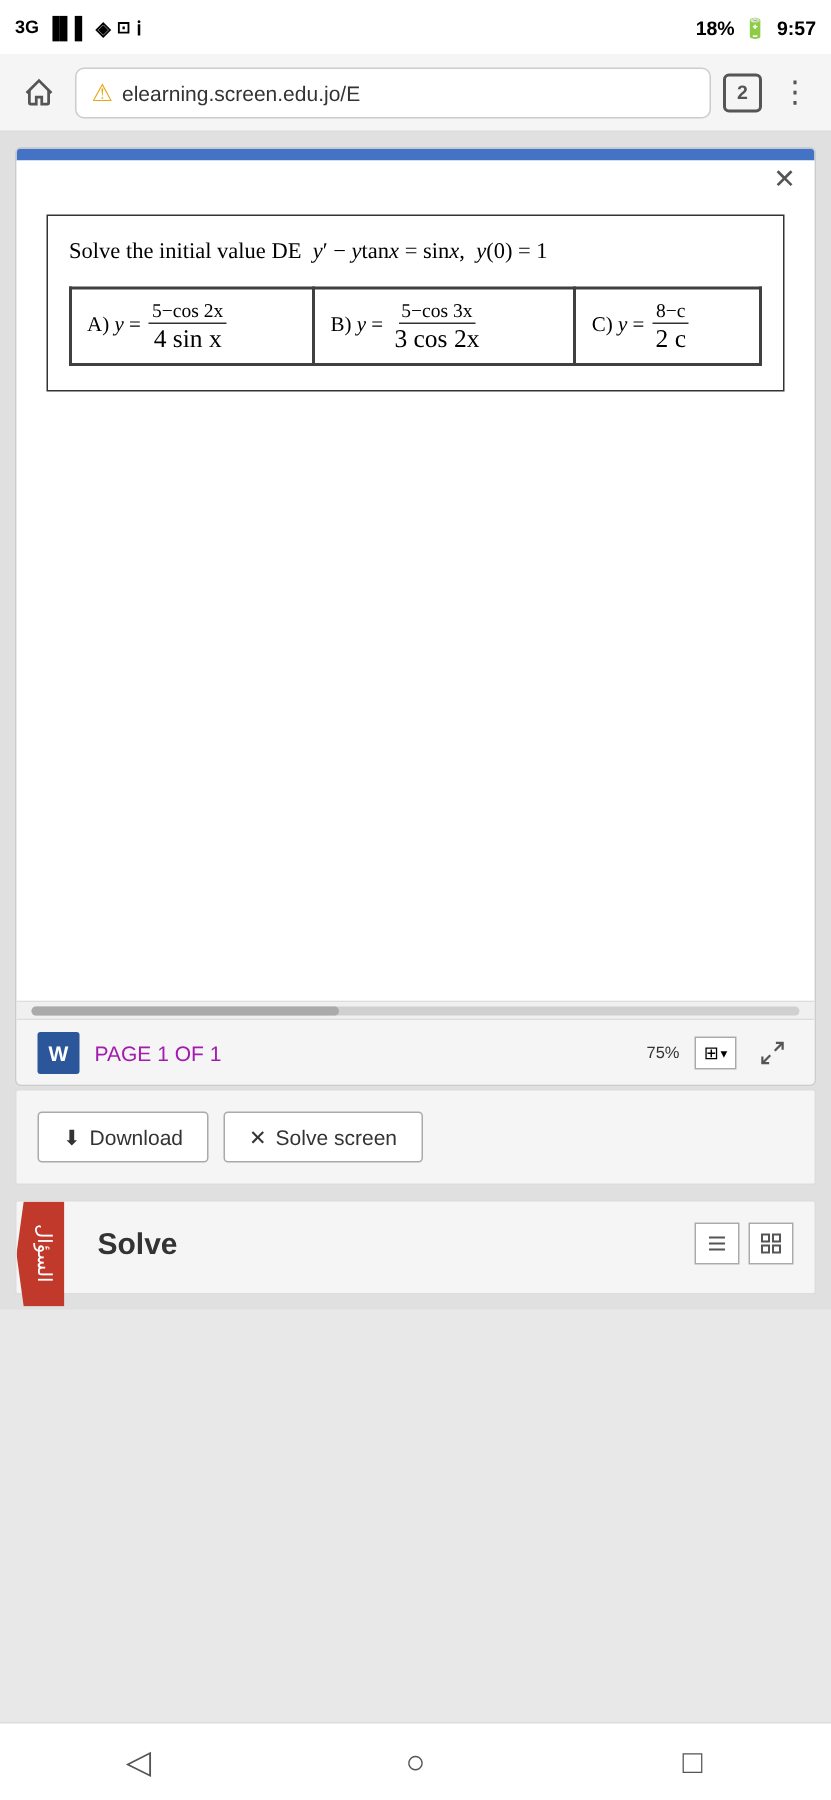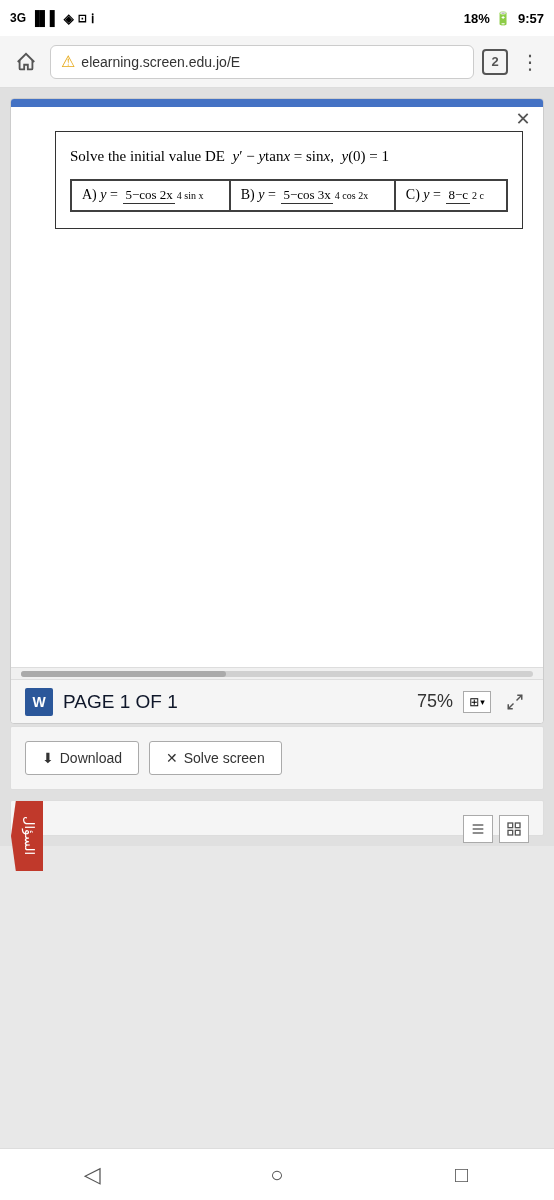--- a/index.html
+++ b/index.html
@@ -123,25 +123,24 @@
       align-items: center;
       justify-content: center;
       font-size: 18px;
       color: #555;
       cursor: pointer;
       z-index: 10;
     }
 
     
     .doc-content {
-      padding: 24px 20px 10px 20px;
+      padding: 36px 20px 10px 20px;
       min-height: 560px;
       background: #fff;
       position: relative;
-      margin-left: 24px;
     }
 
     .problem-box {
       border: 1px solid #333;
       padding: 16px 14px;
       margin-bottom: 20px;
     }
 
     .problem-text {
       font-size: 15px;
@@ -165,36 +164,36 @@
       padding: 6px 10px;
       vertical-align: middle;
     }
 
     .answer-label {
       font-weight: normal;
     }
 
     .fraction {
       display: inline-flex;
-      flex-direction: row;
+      flex-direction: column;
       align-items: center;
       vertical-align: middle;
       font-size: 13px;
       margin: 0 2px;
     }
     .fraction .numerator {
       border-bottom: 1px solid #333;
       padding: 0 2px;
       text-align: center;
       font-size: 13px;
     }
     .fraction .denominator {
       padding: 0 2px;
       text-align: center;
-      font-size: 10px;
+      font-size: 17px;
     }
 
     
     .scrollbar-area {
       height: 12px;
       background: #f0f0f0;
       border-top: 1px solid #ddd;
       display: flex;
       align-items: center;
       padding: 0 10px;
@@ -232,26 +231,26 @@
       background: #2b579a;
       color: #fff;
       font-size: 14px;
       font-weight: bold;
       display: flex;
       align-items: center;
       justify-content: center;
       border-radius: 2px;
     }
     .page-info {
-      font-size: 19px;
-      color: #0f172a;
+      font-size: 14px;
+      color: #a21caf;
       flex: 1;
     }
     .zoom-info {
-      font-size: 18px;
+      font-size: 11px;
       color: #333;
     }
     .view-btn {
       width: 28px;
       height: 22px;
       border: 1px solid #aaa;
       background: #fff;
       display: flex;
       align-items: center;
       justify-content: center;
@@ -444,21 +443,21 @@
               <span class="answer-label">A) <em>y</em> = </span>
               <span class="fraction">
                 <span class="numerator">5−cos 2x</span>
                 <span class="denominator">4 sin x</span>
               </span>
             </td>
             <td>
               <span class="answer-label">B) <em>y</em> = </span>
               <span class="fraction">
                 <span class="numerator">5−cos 3x</span>
-                <span class="denominator">4 cos 2x</span>
+                <span class="denominator">3 cos 2x</span>
               </span>
             </td>
             <td>
               <span class="answer-label">C) <em>y</em> = </span>
               <span class="fraction">
                 <span class="numerator">8−c</span>
                 <span class="denominator">2 c</span>
               </span>
             </td>
           </tr>
@@ -521,20 +520,21 @@
       </div>
       <div class="view-icon-btn">
         <svg width="16" height="16" viewBox="0 0 24 24" fill="none" stroke="#555" stroke-width="2">
           <rect x="3" y="3" width="7" height="7"></rect>
           <rect x="14" y="3" width="7" height="7"></rect>
           <rect x="3" y="14" width="7" height="7"></rect>
           <rect x="14" y="14" width="7" height="7"></rect>
         </svg>
       </div>
     </div>
+    <div class="question-title">Solve</div>
   </div>
 
 </div>
 
 <div class="nav-bar">
   <div class="nav-btn">
     <span>◁</span>
   </div>
   <div class="nav-btn">
     <span>○</span>

